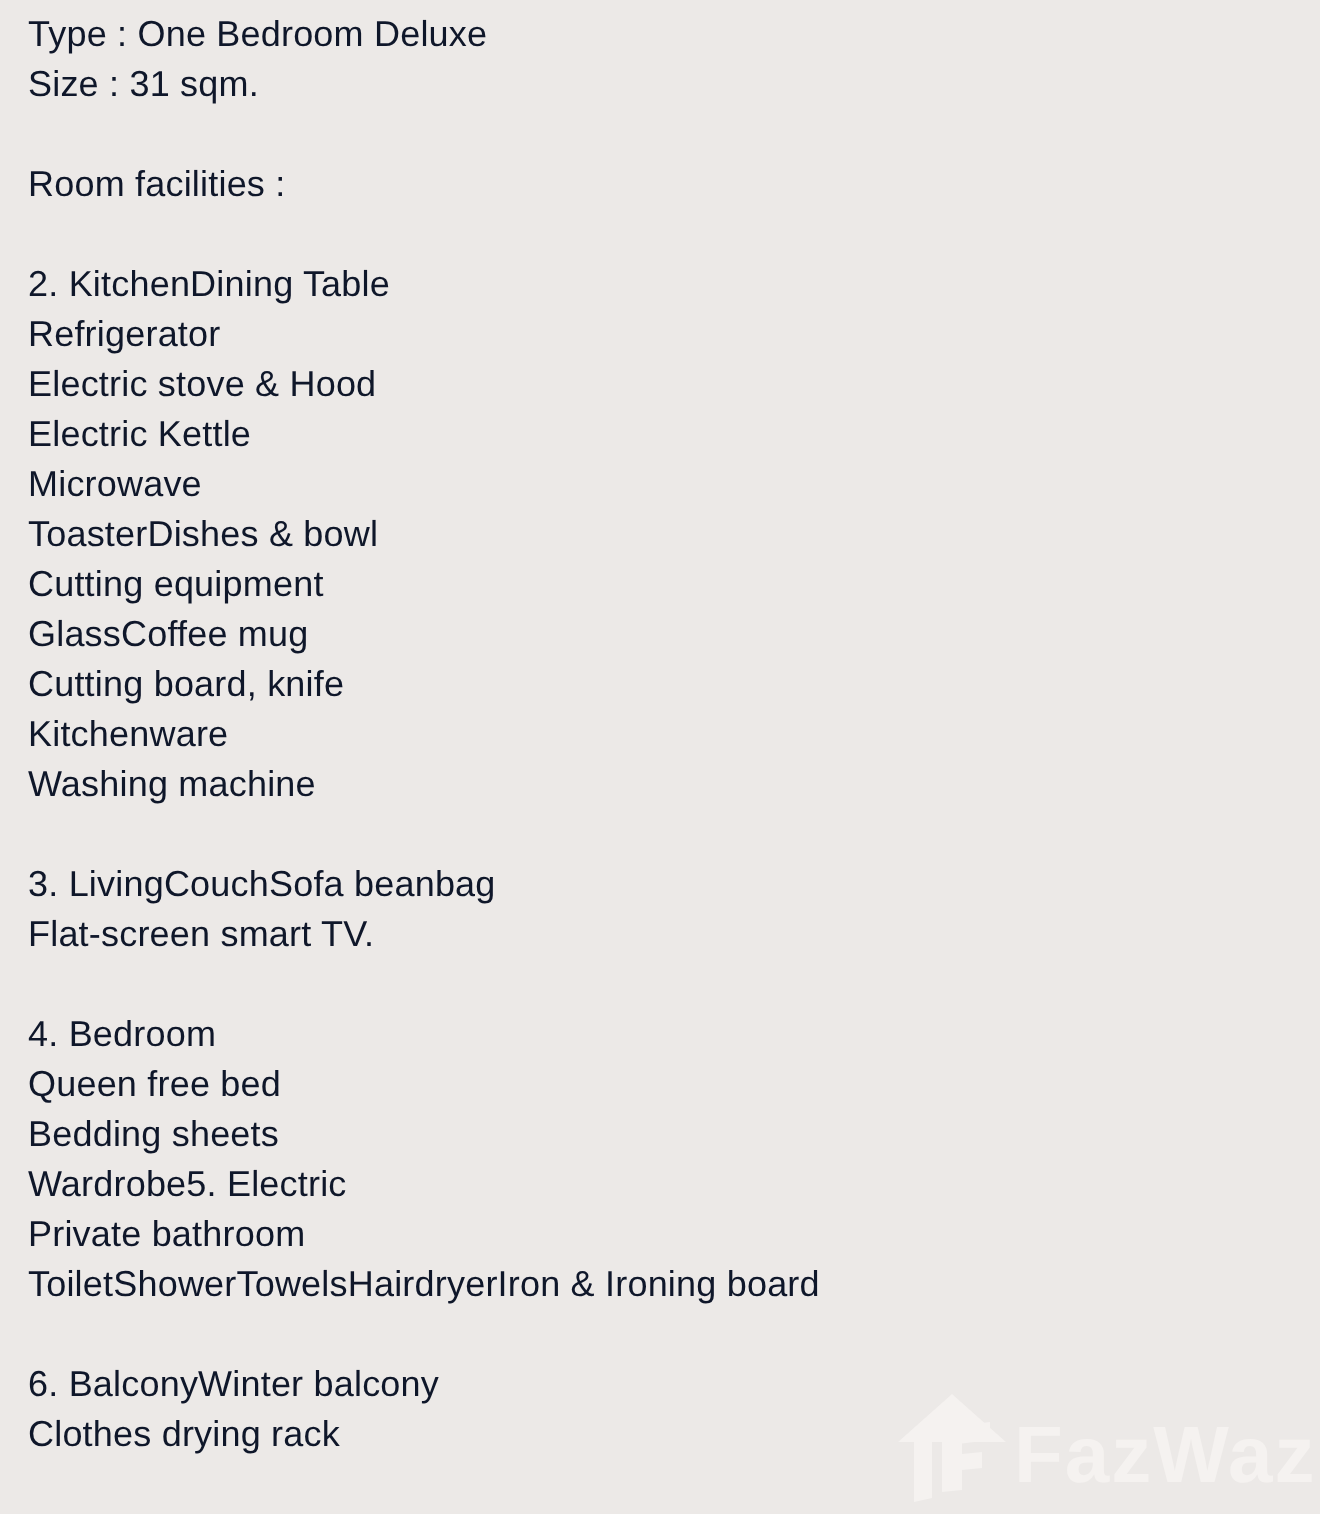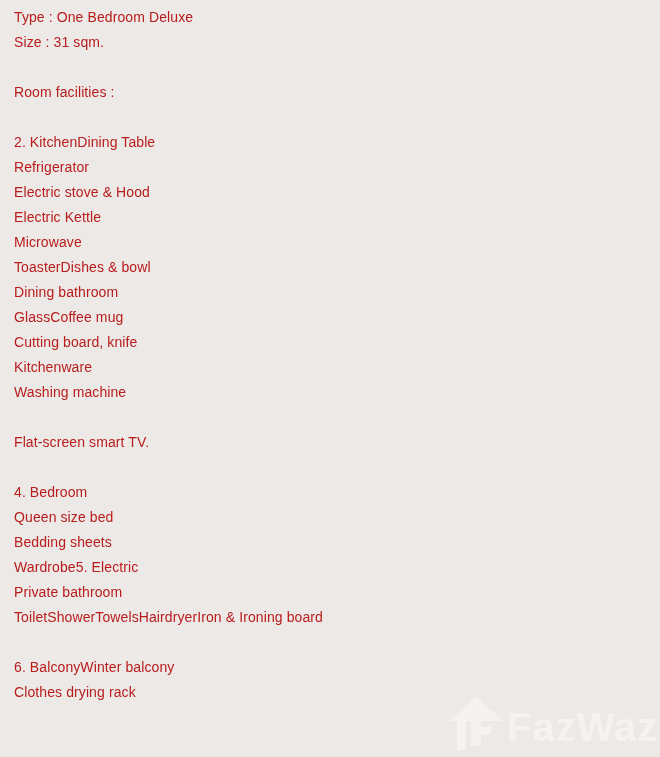--- a/index.html
+++ b/index.html
@@ -20,22 +20,22 @@
   }
   .content {
     position: absolute;
     top: 5px;
     left: 14px;
     right: 0;
   }
   .text-line {
     height: 25px;
     line-height: 25px;
-    font-size: 14px;
-    color: #b91c1c;
+    font-size: 18px;
+    color: #0f172a;
     letter-spacing: 0.1px;
     white-space: pre;
   }
   .watermark {
     position: absolute;
     right: 3px;
     bottom: 0;
     pointer-events: none;
   }
   .watermark-shape {
@@ -59,30 +59,31 @@
       <div class="text-line">Size : 31 sqm.</div>
       <div class="text-line"></div>
       <div class="text-line">Room facilities :</div>
       <div class="text-line"></div>
       <div class="text-line">2. KitchenDining Table</div>
       <div class="text-line">Refrigerator</div>
       <div class="text-line">Electric stove &amp; Hood</div>
       <div class="text-line">Electric Kettle</div>
       <div class="text-line">Microwave</div>
       <div class="text-line">ToasterDishes &amp; bowl</div>
-      <div class="text-line">Dining bathroom</div>
+      <div class="text-line">Cutting equipment</div>
       <div class="text-line">GlassCoffee mug</div>
       <div class="text-line">Cutting board, knife</div>
       <div class="text-line">Kitchenware</div>
       <div class="text-line">Washing machine</div>
       <div class="text-line"></div>
+      <div class="text-line">3. LivingCouchSofa beanbag</div>
       <div class="text-line">Flat-screen smart TV.</div>
       <div class="text-line"></div>
       <div class="text-line">4. Bedroom</div>
-      <div class="text-line">Queen size bed</div>
+      <div class="text-line">Queen free bed</div>
       <div class="text-line">Bedding sheets</div>
       <div class="text-line">Wardrobe5. Electric</div>
       <div class="text-line">Private bathroom</div>
       <div class="text-line">ToiletShowerTowelsHairdryerIron &amp; Ironing board</div>
       <div class="text-line"></div>
       <div class="text-line">6. BalconyWinter balcony</div>
       <div class="text-line">Clothes drying rack</div>
     </div>
 
   <svg class="watermark" width="208" height="62" viewBox="0 0 208 62" aria-hidden="true">

